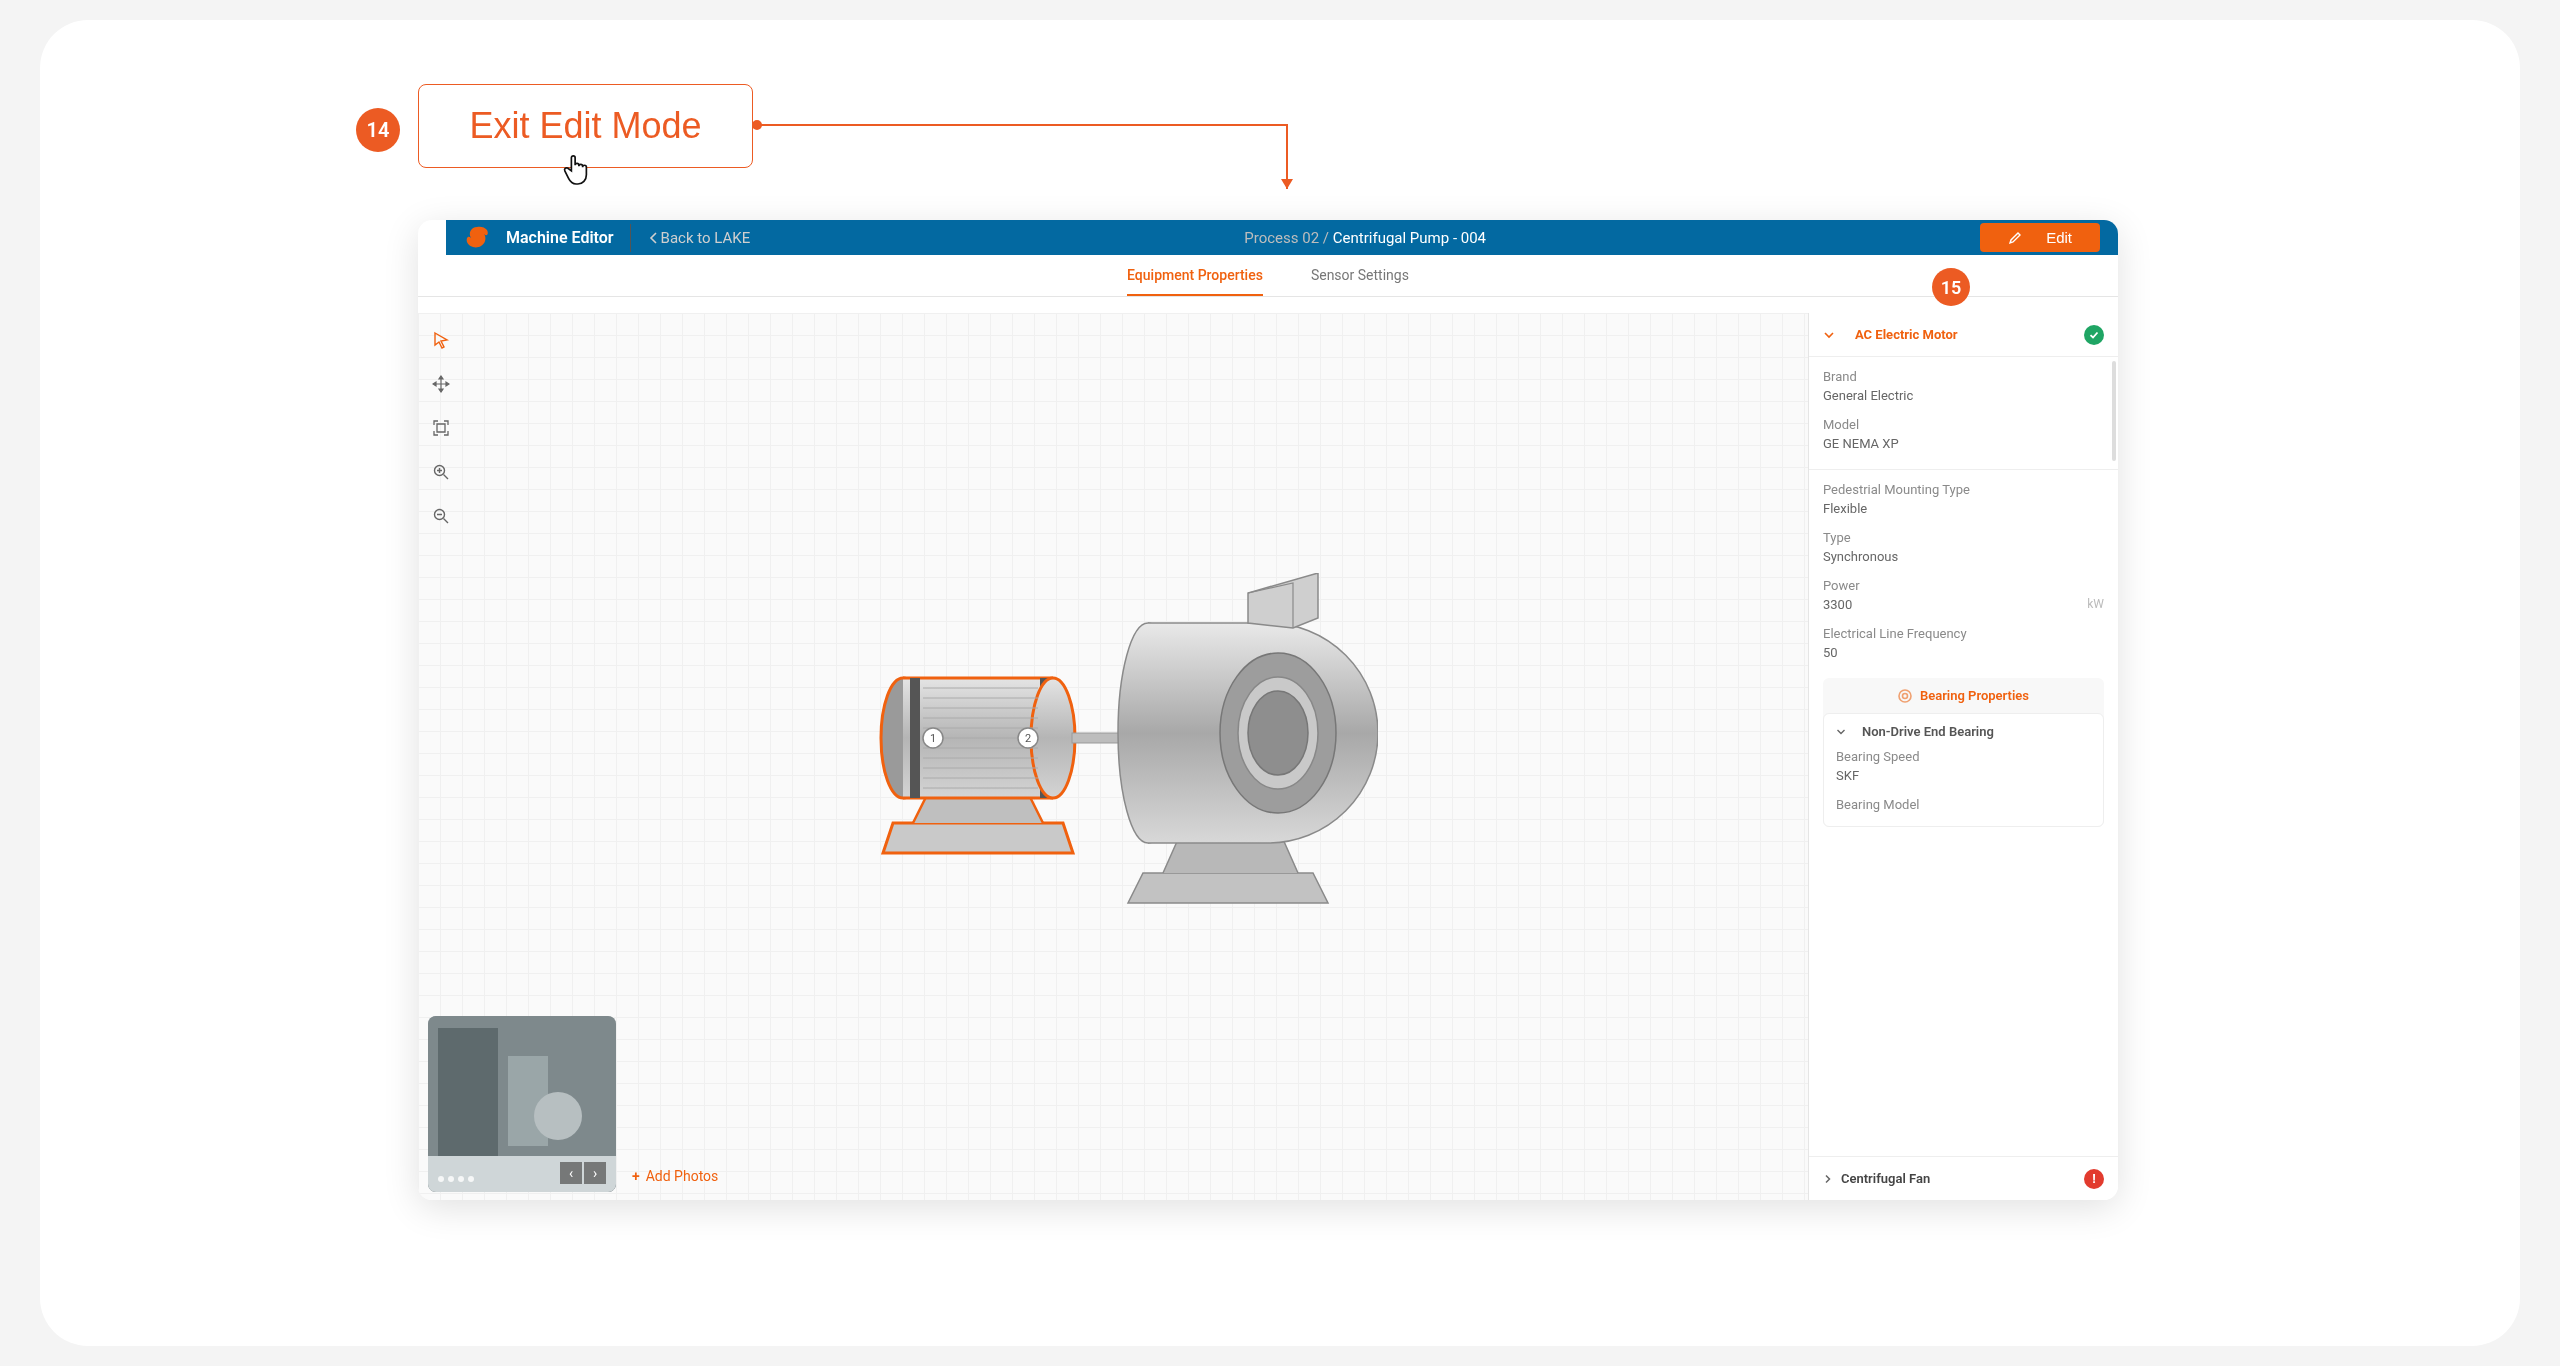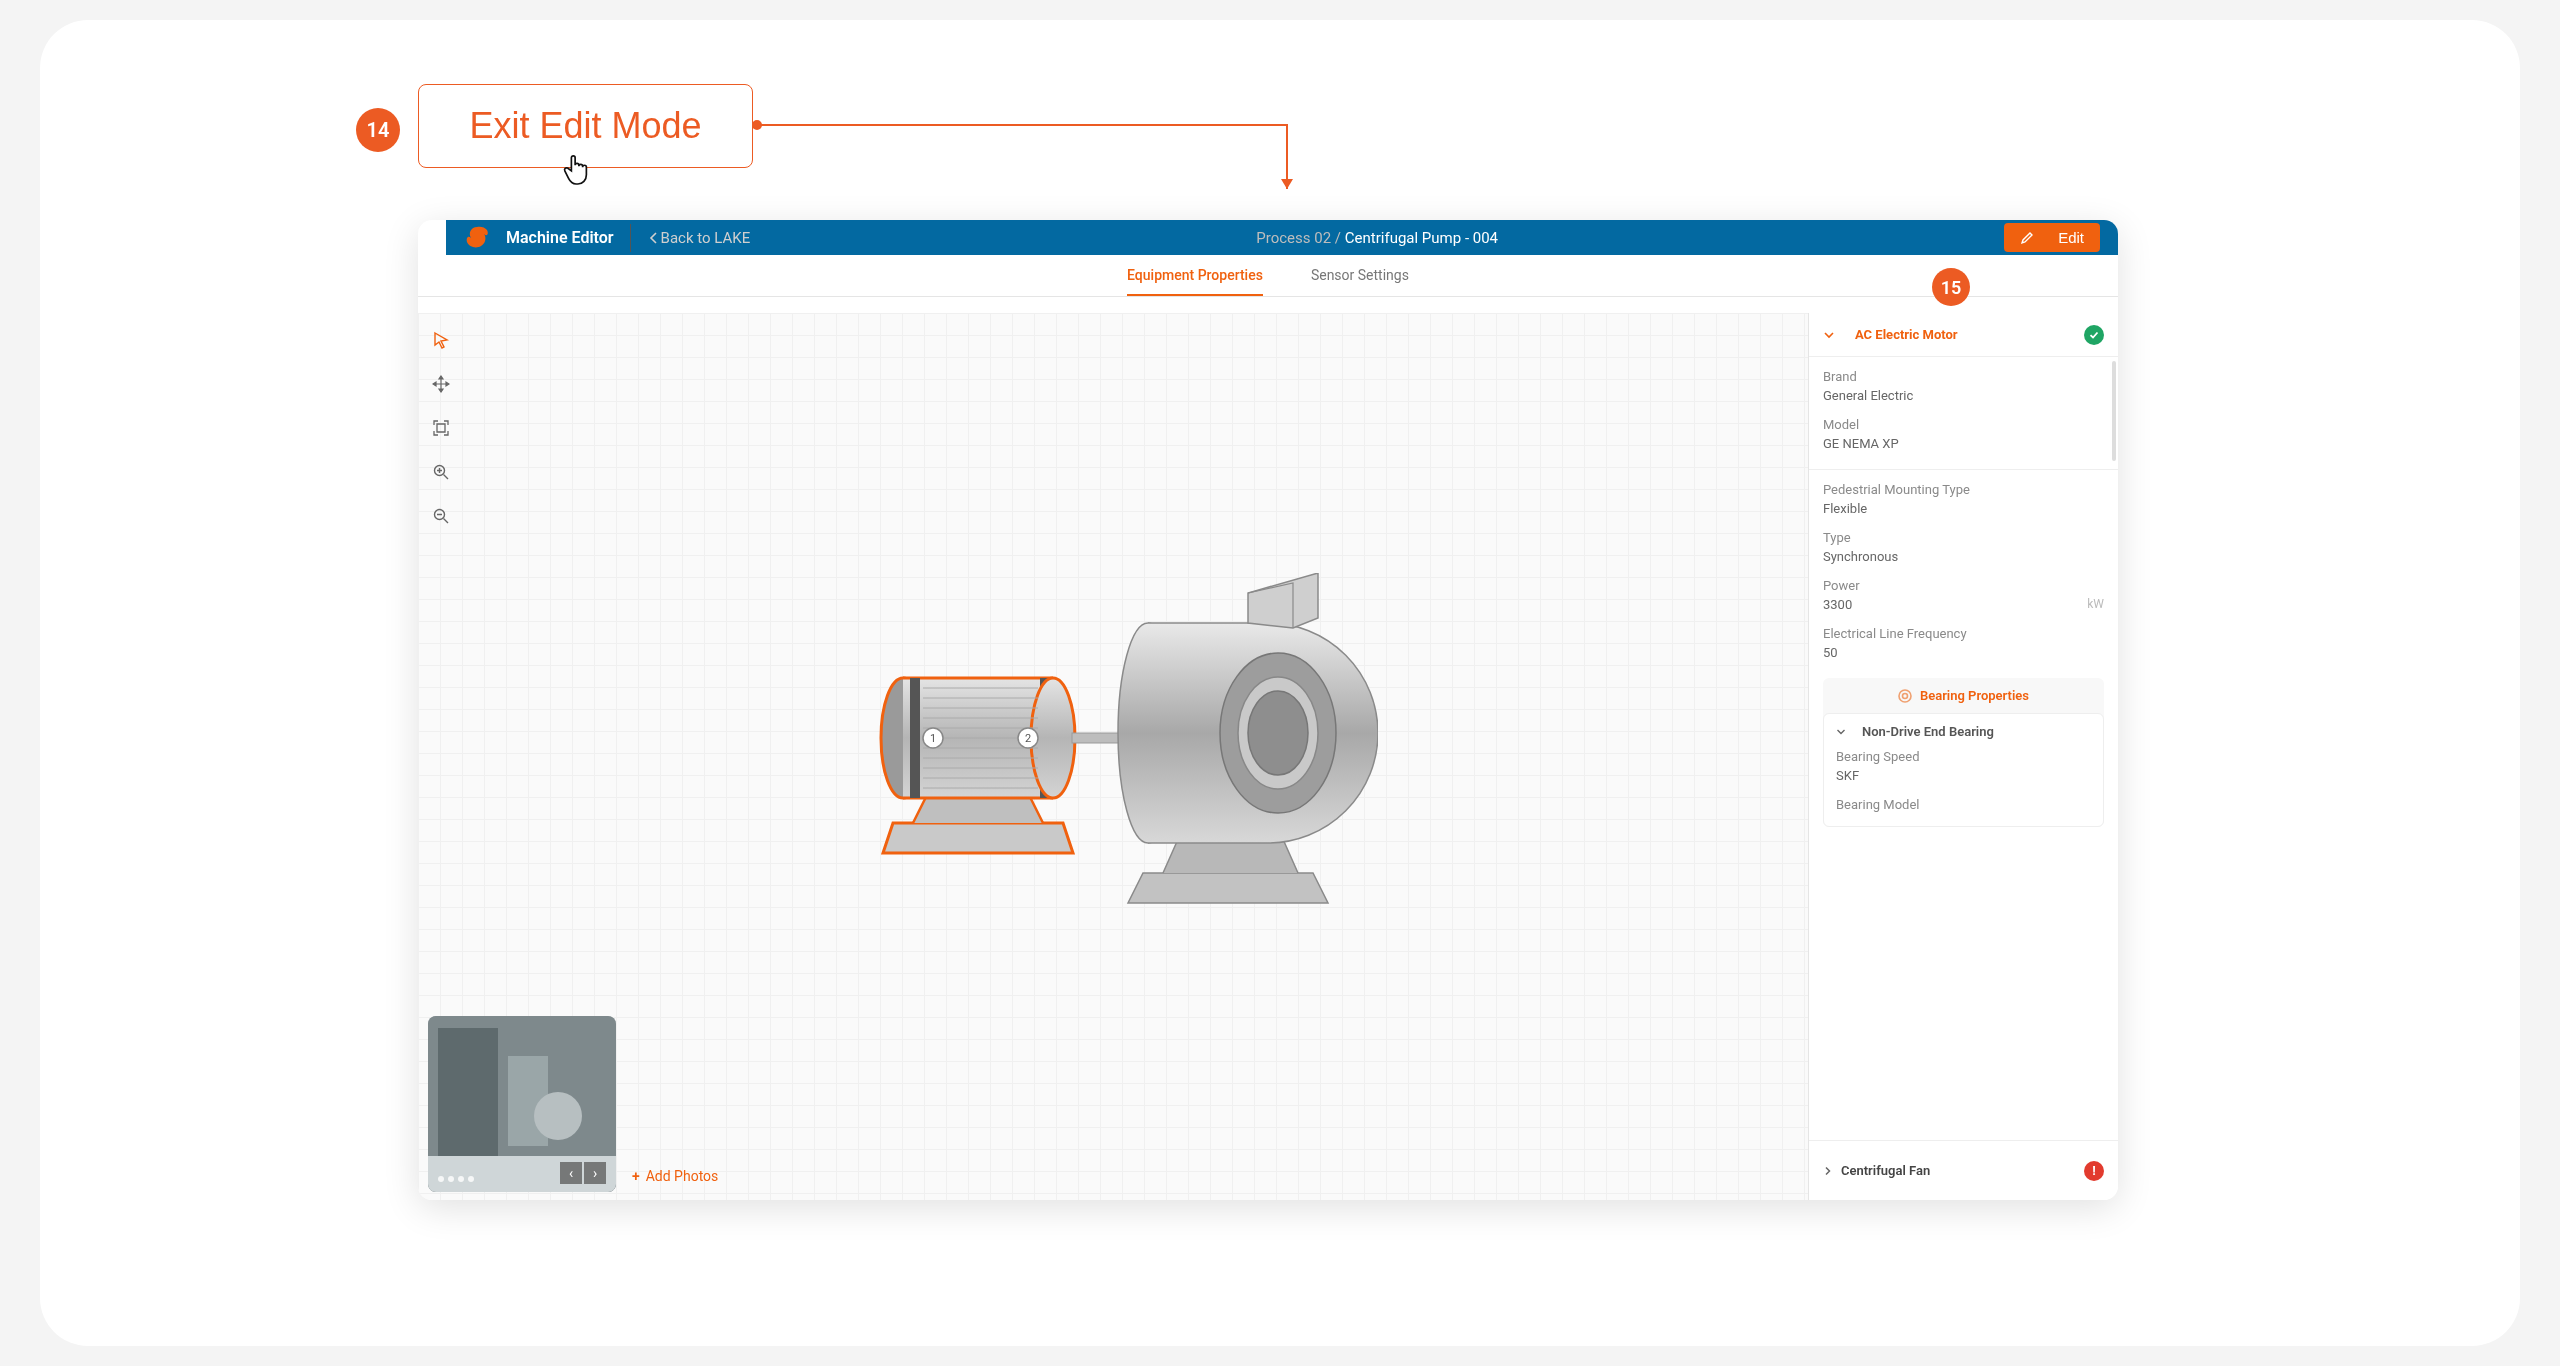--- a/index.html
+++ b/index.html
@@ -83,21 +83,21 @@
 .divider-v { width:1px; height: 28px; background: #555; }
 .back-link { display:flex; align-items:center; color:#cfcfcf; font-size:15px; cursor:pointer; }
 .back-arrow { width:14px; height:14px; }
 .crumb { margin-left:auto; margin-right:auto; color:#bdbdbd; font-size:15px; }
 .crumb .current { color:#fff; }
 .edit-btn {
   background:#f0610f;
   color:#fff;
   border:none;
   border-radius:4px;
-  padding:6px 16px;
+  padding:6px 28px;
   font-size:15px;
   font-weight:500;
   display:flex; align-items:center; gap:24px;
   cursor:pointer;
 }
 .pencil-icon { width:14px; height:14px; }
 
 .tabbar {
   height:42px;
   border-bottom:1px solid #e5e5e5;
@@ -200,21 +200,21 @@
   border-radius:6px;
   padding:0;
 }
 .bearing-title { color:#f0610f; font-weight:600; font-size:13px; text-align:center; padding:10px 0; display:flex; align-items:center; justify-content:center; gap:8px;}
 .bearing-sub { background:#fff; border:1px solid #eee; border-radius:6px; margin:0 0 8px 0; padding:10px 12px;}
 .bearing-sub-head { display:flex; align-items:center; gap:16px; font-weight:600; color:#555; font-size:13px; margin-bottom:10px; cursor:pointer;}
 .mini-chev { width:10px; height:10px; }
 
 .sp-footer {
   position:absolute; left:0; right:0; bottom:0;
-  height:60px;
+  height:44px;
   border-top:1px solid #eee;
   display:flex; align-items:center; padding:12px 14px;
   font-weight:600; color:#444; gap:8px; cursor:pointer;
 }
 .sp-footer .warn {
   margin-left:auto;
   width:20px; height:20px;
   background:#e23b2e;
   border-radius:50%;
   color:#fff;

